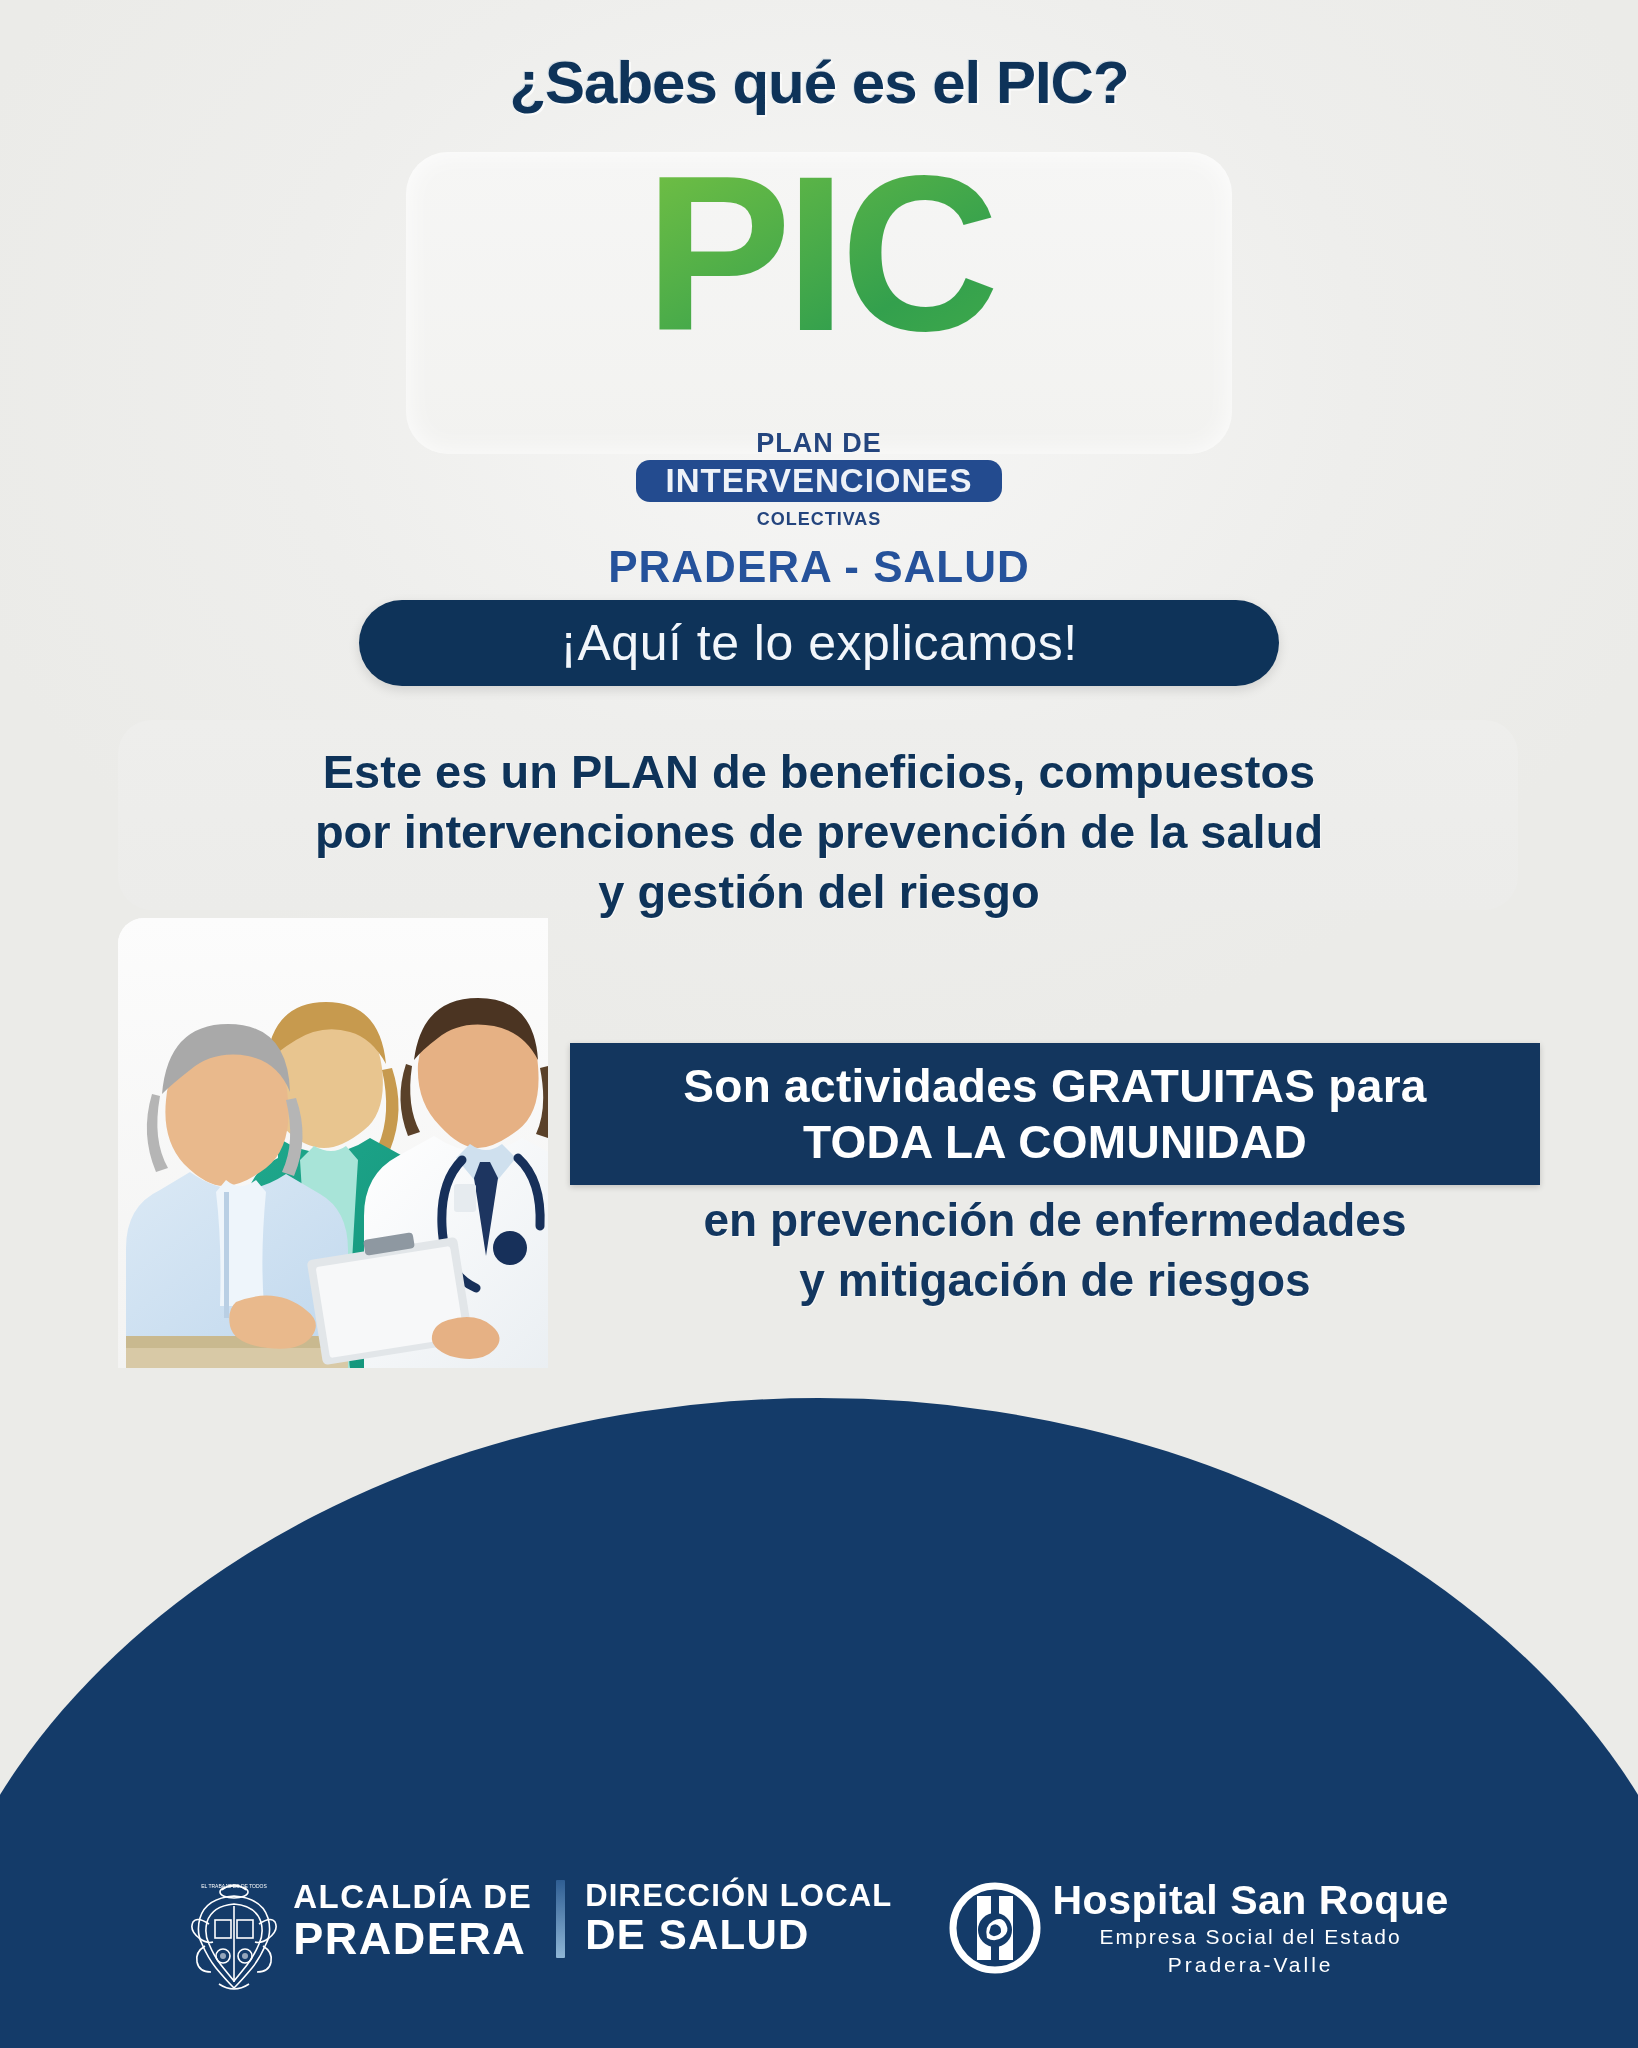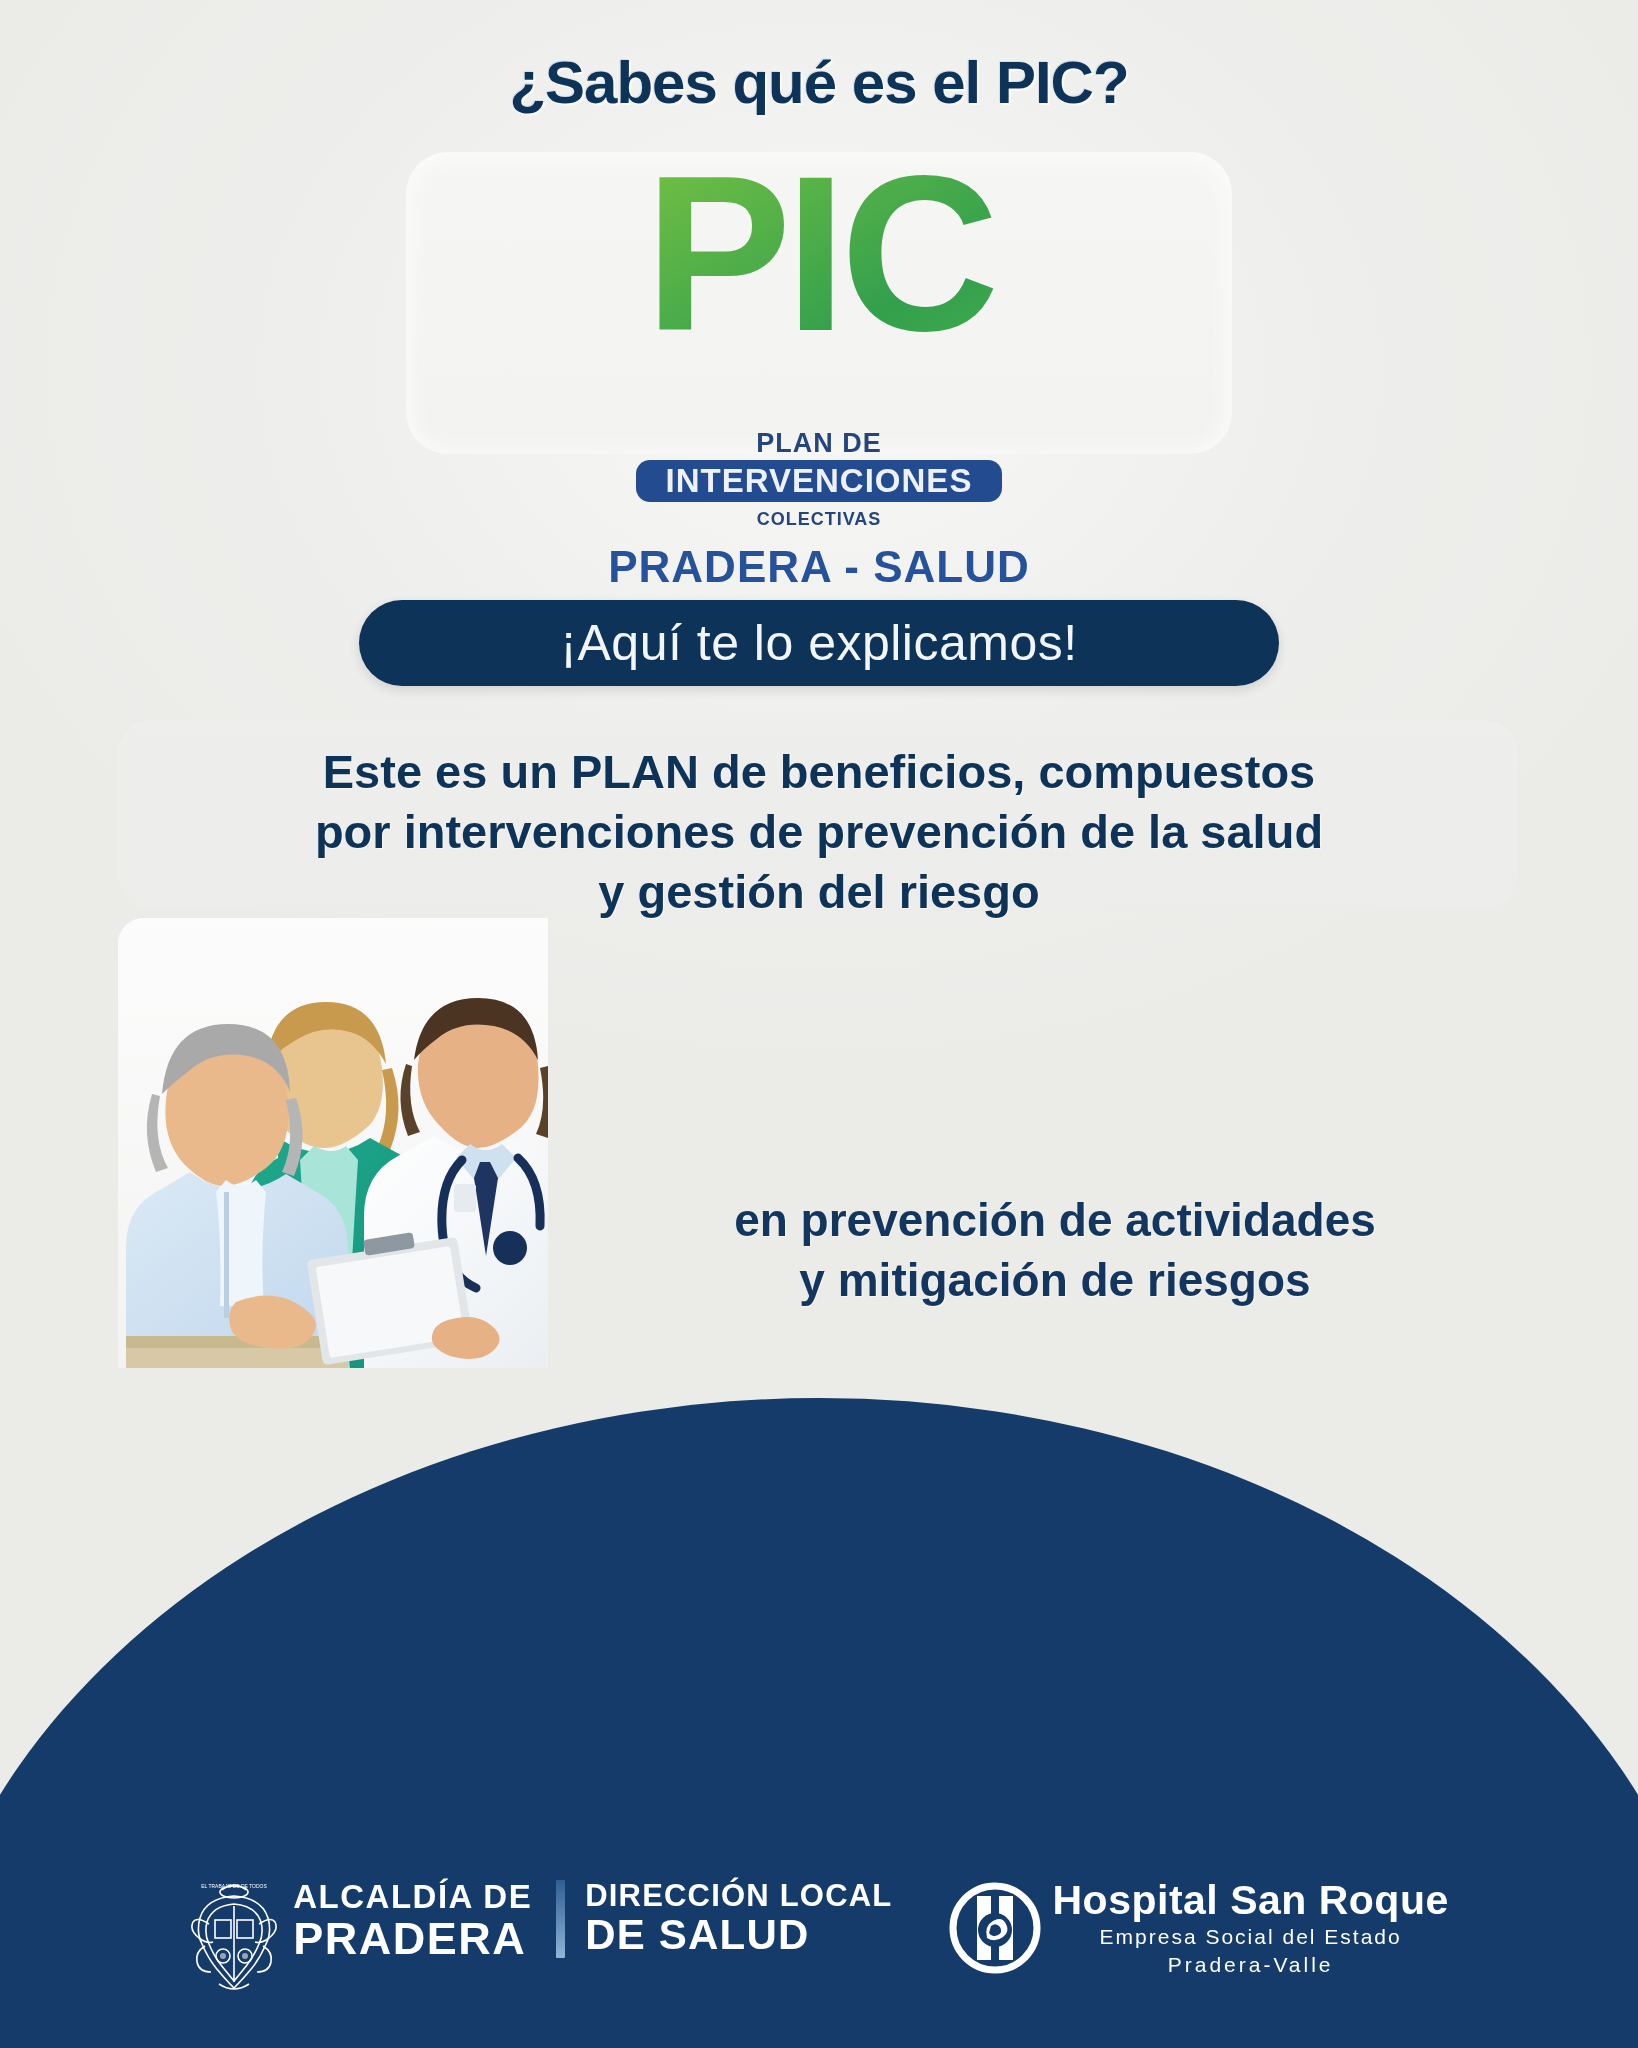--- a/index.html
+++ b/index.html
@@ -233,22 +233,26 @@
 
       <g>
         <rect x="196" y="330" width="152" height="106" rx="5" fill="#e2e6e9" transform="rotate(-9 272 383)"></rect>
         <rect x="204" y="338" width="136" height="92" rx="3" fill="#f7f8f9" transform="rotate(-9 272 384)"></rect>
         <rect x="246" y="318" width="50" height="16" rx="4" fill="#8e98a1" transform="rotate(-9 271 326)"></rect>
         <path d="M330 402 q28 -8 44 6 q14 12 2 24 q-14 14 -44 6 q-20 -8 -18 -20 q2 -12 16 -16z" fill="#e6b184"></path>
       </g>
     </svg>
   </div>
 
+  <div class="band">
+    <div class="b1">Son actividades GRATUITAS para</div>
+    <div class="b2">TODA LA COMUNIDAD</div>
+  </div>
   <div class="band-sub">
-    <div>en prevención de actividades</div>
+    <div>en prevención de enfermedades</div>
     <div>y mitigación de riesgos</div>
   </div>
 
   <div class="pronto-title">¡Muy Pronto!</div>
   <div class="pronto-body">
     <div>Iniciaremos con el desarrollo</div>
     <div>de nuestras labores</div>
   </div>
 
   <div class="footer"></div>

